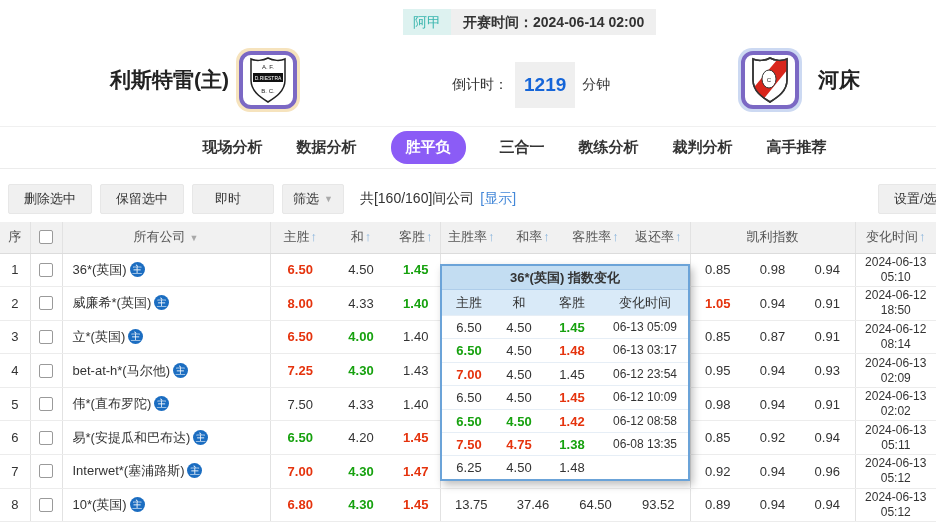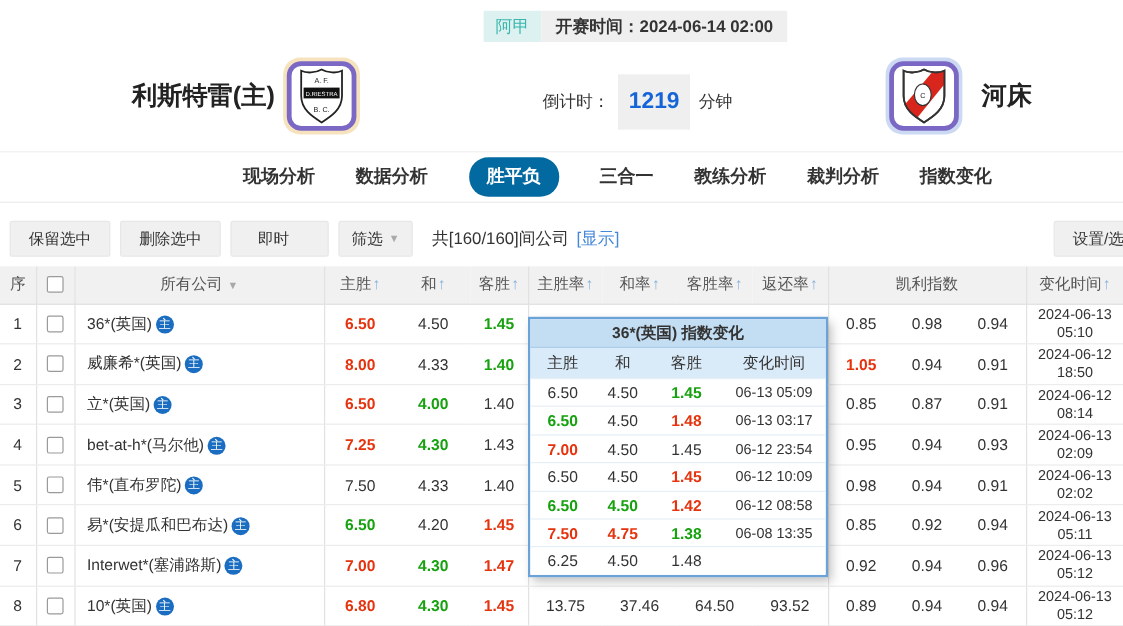--- a/index.html
+++ b/index.html
@@ -20,21 +20,21 @@
   .badge-inner { position:absolute; inset:3px; border:4px solid #7b68c4; border-radius:12px; background:#fff;
     display:flex; align-items:center; justify-content:center; }
   .countdown { position:absolute; left:452px; top:70px; height:30px; display:flex; align-items:center; font-size:14px; }
   .countdown-value { background:#efefef; color:#1565d8; font-weight:bold; font-size:19px; padding:12px 9px; margin:0 7px; }
 
   
   .tabs { position:absolute; top:126px; left:0; width:936px; height:43px; border-top:1px solid #f0f0f0;
     border-bottom:1px solid #ececec; display:flex; align-items:center; justify-content:center; gap:34px;
     padding-left:93px; background:#fff; }
   .tab { font-size:15px; font-weight:bold; color:#333; cursor:pointer; white-space:nowrap; }
-  .tab.active { background:#0369a1; color:#fff; border-radius:16px; padding:7px 15px; }
+  .tab.active { background:#8b5cf6; color:#fff; border-radius:16px; padding:7px 15px; }
 
   
   .toolbar { position:absolute; top:184px; left:8px; display:flex; align-items:center; gap:8px; height:30px; }
   .tbtn { background:#f0f0f0; border:1px solid #e7e7e7; border-radius:2px; height:30px; line-height:28px;
     font-size:13px; color:#333; padding:0 15px; white-space:nowrap; }
   .dropdown { display:flex; justify-content:space-between; align-items:center;gap:47px; }
   .dd-instant { width:82px; padding:0 10px 0 22px; }
   .dd-filter { padding:0 10px; gap:5px; }
   .caret { color:#a9a9a9; font-size:9px; }
   .count-text { font-size:14px; color:#333; margin-left:8px; white-space:nowrap; }
@@ -116,26 +116,26 @@
 </div>
 <div class="away-name">河床</div>
 
 <div class="tabs" id="tabs">
     <div class="tab">现场分析</div>
     <div class="tab">数据分析</div>
     <div class="tab active">胜平负</div>
     <div class="tab">三合一</div>
     <div class="tab">教练分析</div>
     <div class="tab">裁判分析</div>
-    <div class="tab">指数变化</div>
+    <div class="tab">高手推荐</div>
   </div>
 
 <div class="toolbar">
+  <button class="tbtn">删除选中</button>
   <button class="tbtn">保留选中</button>
-  <button class="tbtn">删除选中</button>
   <div class="tbtn dropdown dd-instant">
     <span>即时</span>
     <span class="caret">▼</span>
   </div>
   <div class="tbtn dropdown dd-filter">
     <span>筛选</span>
     <span class="caret">▼</span>
   </div>
   <span class="count-text"><span>共[</span><span class="count-bold">160</span><span>/160]间公司</span><span class="show-link">[显示]</span></span>
 </div>

